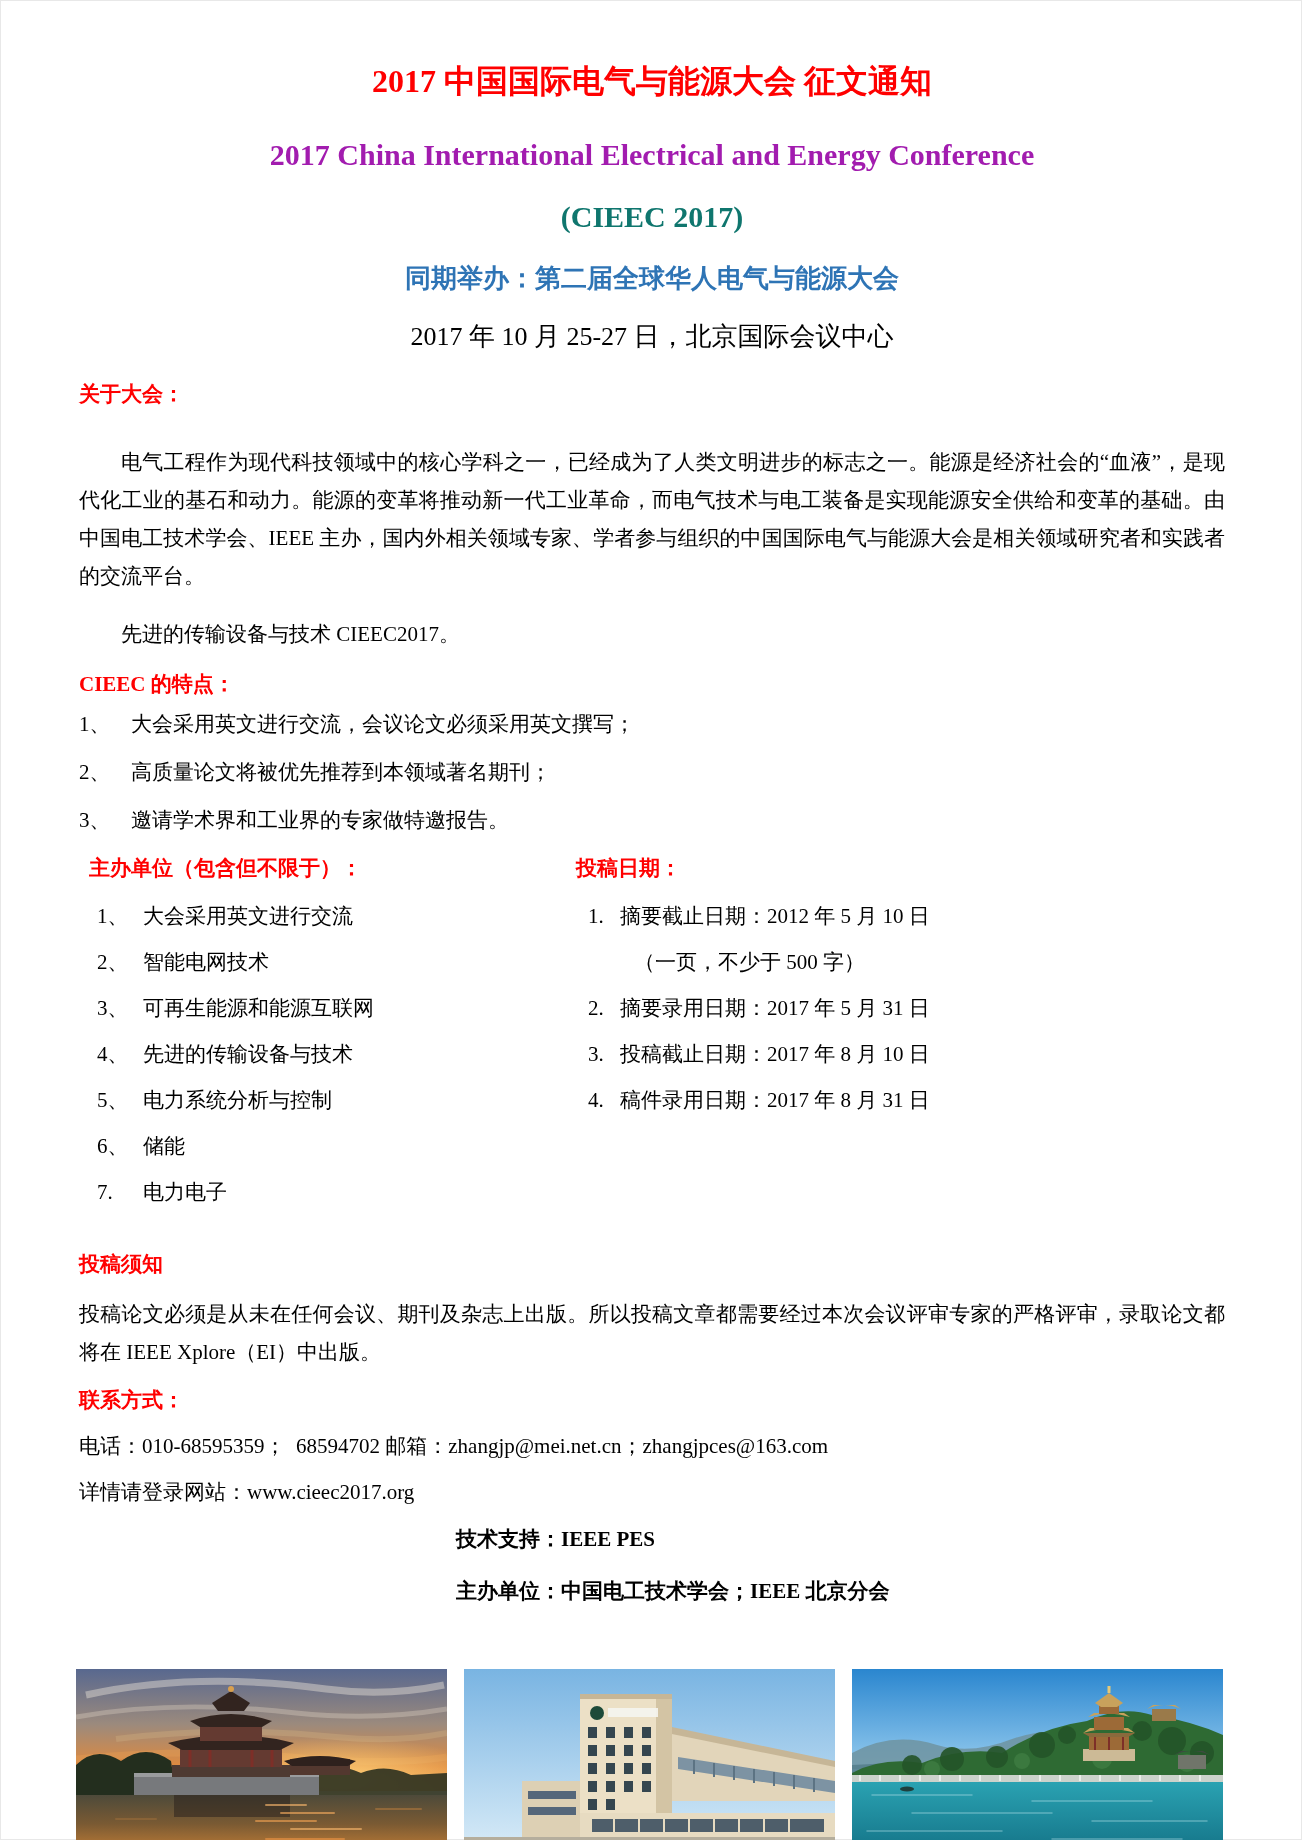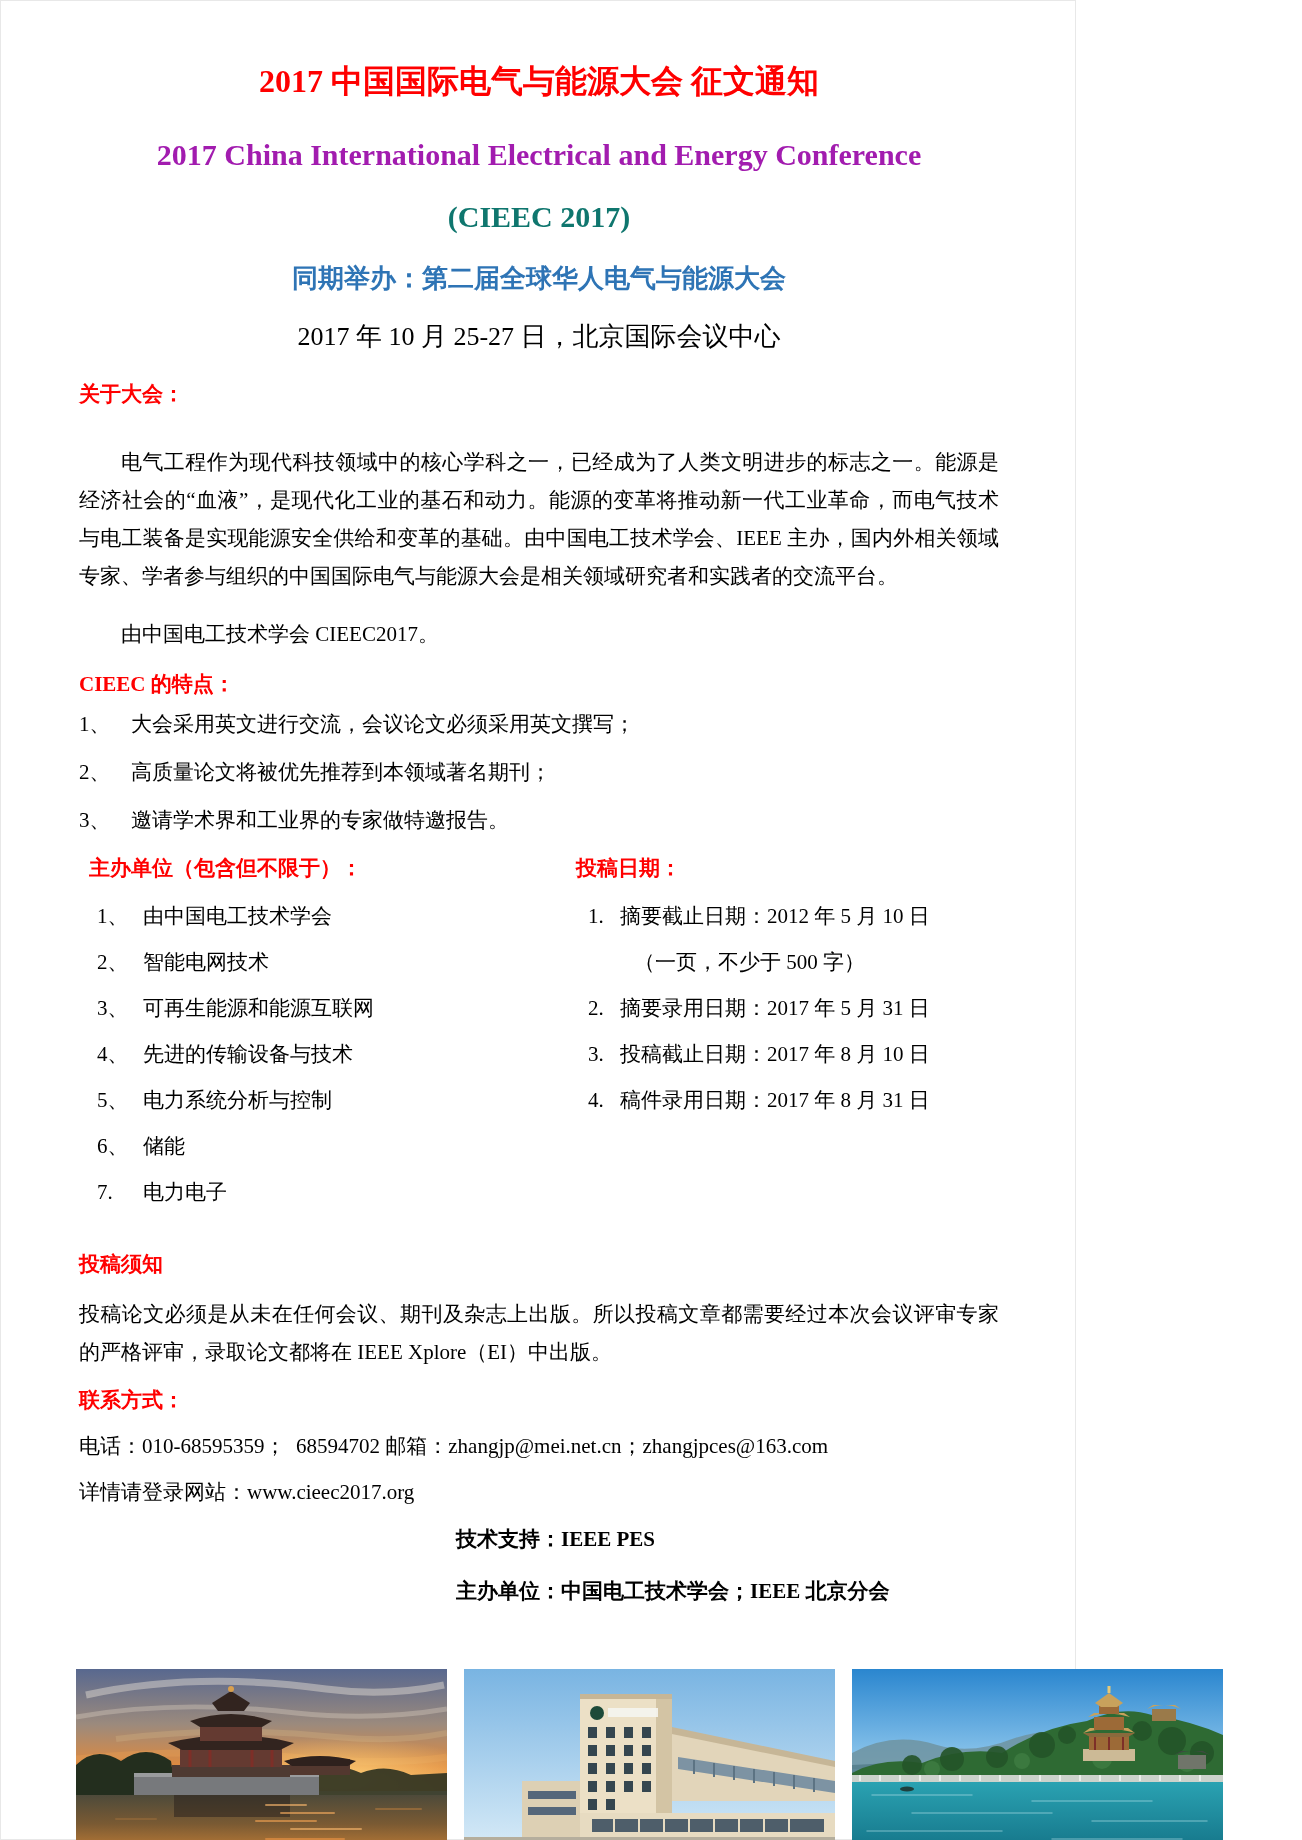--- a/index.html
+++ b/index.html
@@ -4,21 +4,21 @@
 <style>
   * { margin: 0; padding: 0; box-sizing: border-box; }
   html, body { background: #ffffff; }
   body {
     width: 1302px; height: 1840px;
     font-family: "Liberation Serif", "DejaVu Serif", serif;
     color: #000000;
     overflow: hidden;
   }
   .page {
-    width: 1076px; height: 1840px;
+    width: 1302px; height: 1840px;
     background: #ffffff;
     border: 1px solid #e8e8e8;
     padding: 58px 76px 0 78px;
   }
   [data-bind] { white-space: normal; }
   .prewrap { white-space: pre-wrap; }
 
   .title-cn {
     text-align: center; color: #ff0000; font-weight: bold;
     font-size: 32px; line-height: 44px;
@@ -94,21 +94,21 @@
 <div class="page">
 
   <div class="title-cn" data-bind="header.title_cn">2017 中国国际电气与能源大会 征文通知</div>
   <div class="title-en" data-bind="header.title_en">2017 China International Electrical and Energy Conference</div>
   <div class="title-abbr" data-bind="header.title_abbr">(CIEEC 2017)</div>
   <div class="concurrent" data-bind="header.concurrent">同期举办：第二届全球华人电气与能源大会</div>
   <div class="dateline" data-bind="header.date_location">2017 年 10 月 25-27 日，北京国际会议中心</div>
 
   <div class="h-red h-about" data-bind="about.heading">关于大会：</div>
   <p class="para indent2" data-bind="about.paragraph">电气工程作为现代科技领域中的核心学科之一，已经成为了人类文明进步的标志之一。能源是经济社会的“血液”，是现代化工业的基石和动力。能源的变革将推动新一代工业革命，而电气技术与电工装备是实现能源安全供给和变革的基础。由中国电工技术学会、IEEE 主办，国内外相关领域专家、学者参与组织的中国国际电气与能源大会是相关领域研究者和实践者的交流平台。</p>
-  <p class="invite" data-bind="about.invitation">由中国电工技术学会 CIEEC2017。</p>
+  <p class="invite" data-bind="about.invitation">先进的传输设备与技术 CIEEC2017。</p>
 
   <div class="h-red h-feat" data-bind="features.heading">CIEEC 的特点：</div>
   <div class="feat-list">
     <div class="li">
       <span class="num" data-bind="features.items.0.num">1、</span>
       <span data-bind="features.items.0.text">大会采用英文进行交流，会议论文必须采用英文撰写；</span>
     </div>
     <div class="li">
       <span class="num" data-bind="features.items.1.num">2、</span>
       <span data-bind="features.items.1.text">高质量论文将被优先推荐到本领域著名期刊；</span>
@@ -117,21 +117,21 @@
       <span class="num" data-bind="features.items.2.num">3、</span>
       <span data-bind="features.items.2.text">邀请学术界和工业界的专家做特邀报告。</span>
     </div>
   </div>
 
   <div class="columns">
     <div class="col-left">
       <div class="h-red" data-bind="scope.heading">主办单位（包含但不限于）：</div>
       <div class="crow">
         <span class="num" data-bind="scope.items.0.num">1、</span>
-        <span data-bind="scope.items.0.text">由中国电工技术学会</span>
+        <span data-bind="scope.items.0.text">大会采用英文进行交流</span>
       </div>
       <div class="crow">
         <span class="num" data-bind="scope.items.1.num">2、</span>
         <span data-bind="scope.items.1.text">智能电网技术</span>
       </div>
       <div class="crow">
         <span class="num" data-bind="scope.items.2.num">3、</span>
         <span data-bind="scope.items.2.text">可再生能源和能源互联网</span>
       </div>
       <div class="crow">

